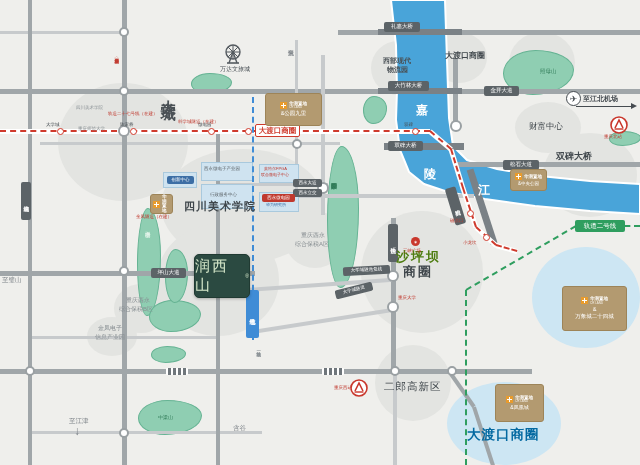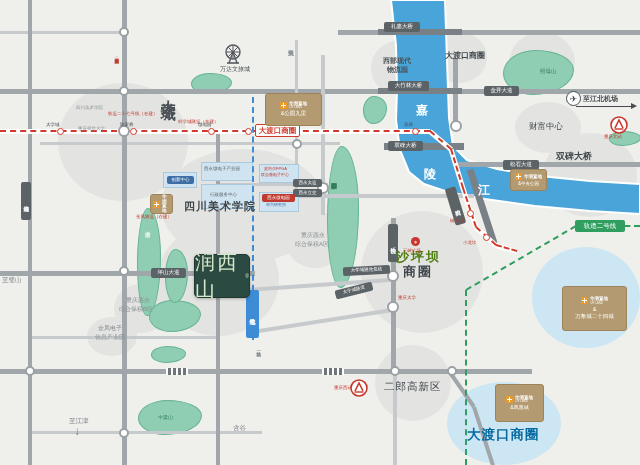--- a/index.html
+++ b/index.html
@@ -242,21 +242,21 @@
     </div>
     <div class="abs proj" style="left: 150px; top: 194px; width: 23px; height: 20px; z-index: 10;">
       <div class="logorow">
         <span class="crsq"></span>
         <span>
           <div class="crname">华润置地</div>
         </span>
       </div>
     </div>
     <div class="abs brand" style="left: 194px; top: 254px; width: 56px; height: 44px; z-index: 11;">
-      <span class="t" style="font-size: 20px;">润西山</span>
+      <span class="t" style="font-size: 15px;">润西山</span>
       <span class="r">®</span>
     </div>
     <div class="abs" style="left: 221px; top: 42px; width: 24px; height: 24px; z-index: 12;">
       <svg width="24" height="24" viewBox="0 0 24 24">
         <circle cx="12" cy="10" r="7" fill="none" stroke="#555b60" stroke-width="1.4"></circle>
         <g stroke="#555b60" stroke-width="1">
           <line x1="12" y1="3" x2="12" y2="17"></line>
           <line x1="5" y1="10" x2="19" y2="10"></line>
           <line x1="7" y1="5" x2="17" y2="15"></line>
           <line x1="17" y1="5" x2="7" y2="15"></line>

